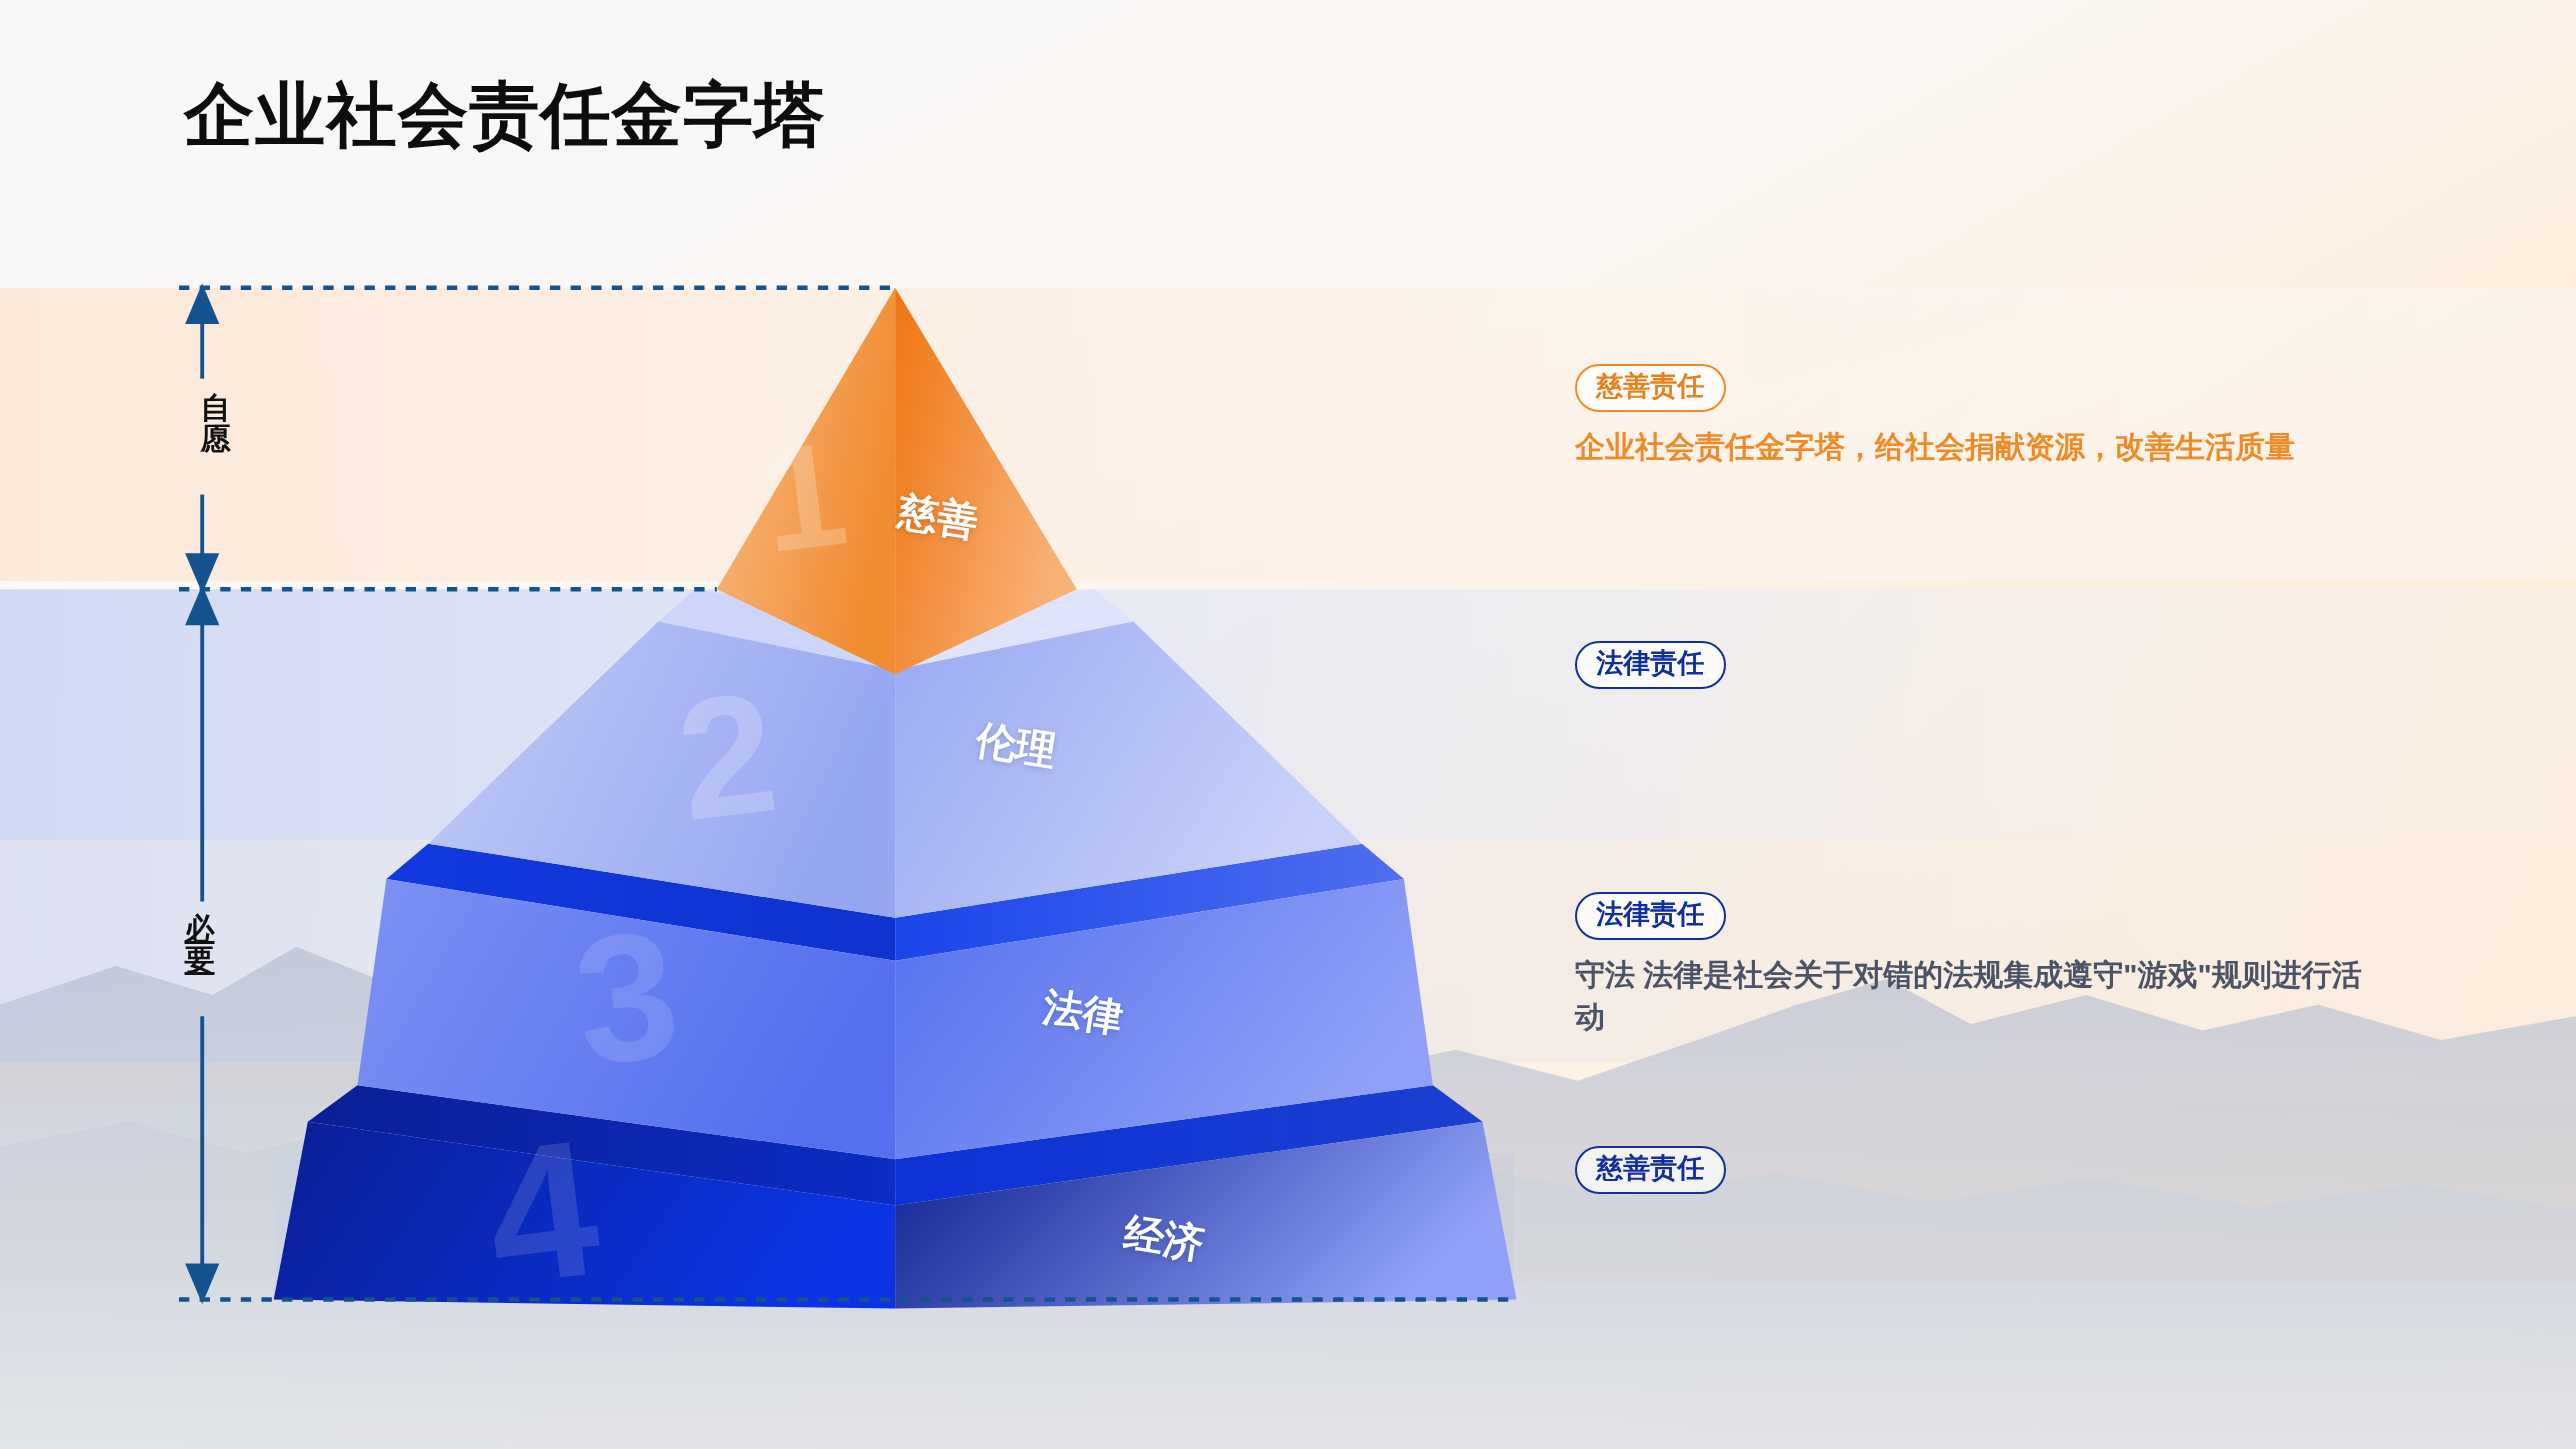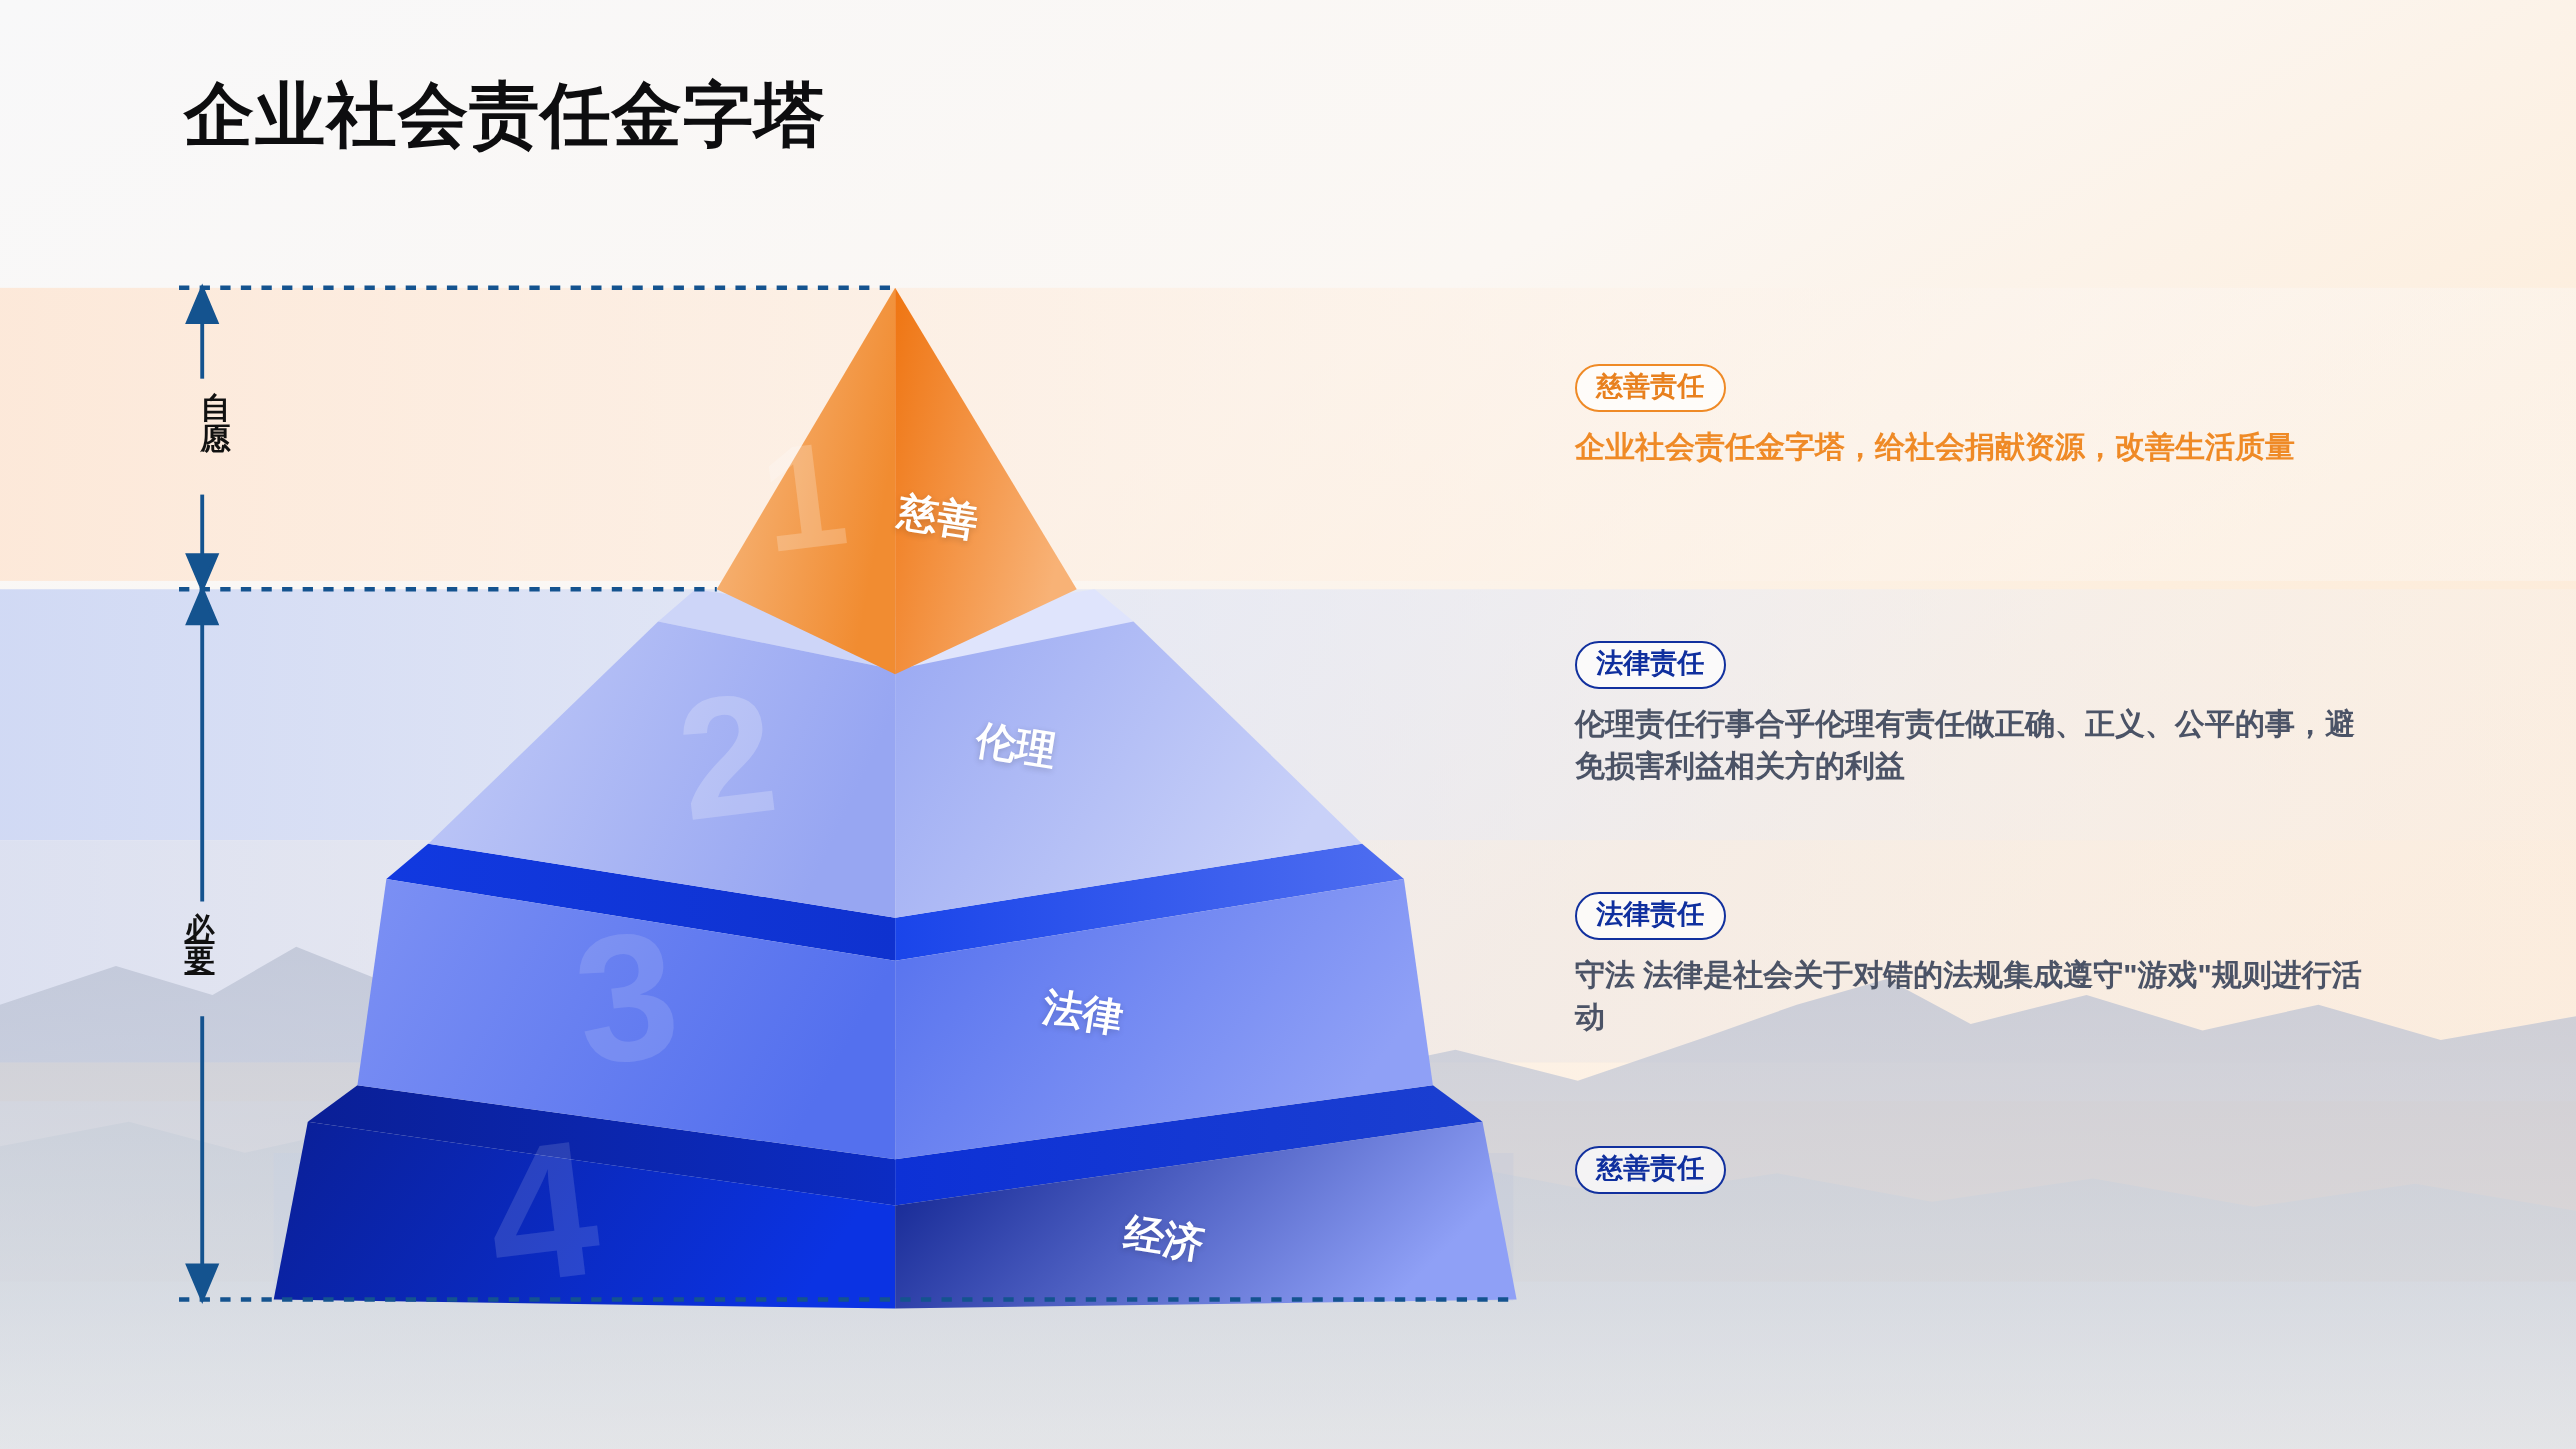--- a/index.html
+++ b/index.html
@@ -260,21 +260,20 @@
   <div class="tier-caption" id="cap-3">法律</div>
   <div class="tier-caption" id="cap-4">经济</div>
 
   <div class="note" id="note-1">
     <div class="badge orange">慈善责任</div>
     <div class="note-body orange">企业社会责任金字塔，给社会捐献资源，改善生活质量</div>
   </div>
 
   <div class="note" id="note-2">
     <div class="badge blue">法律责任</div>
-    <div class="note-body blue">伦理责任行事合乎伦理有责任做正确、正义、公平的事，避免损害利益相关方的利益</div>
   </div>
 
   <div class="note" id="note-3">
     <div class="badge blue">法律责任</div>
     <div class="note-body blue">守法 法律是社会关于对错的法规集成遵守"游戏"规则进行活动</div>
   </div>
 
   <div class="note" id="note-4">
     <div class="badge blue">慈善责任</div>
   </div>

